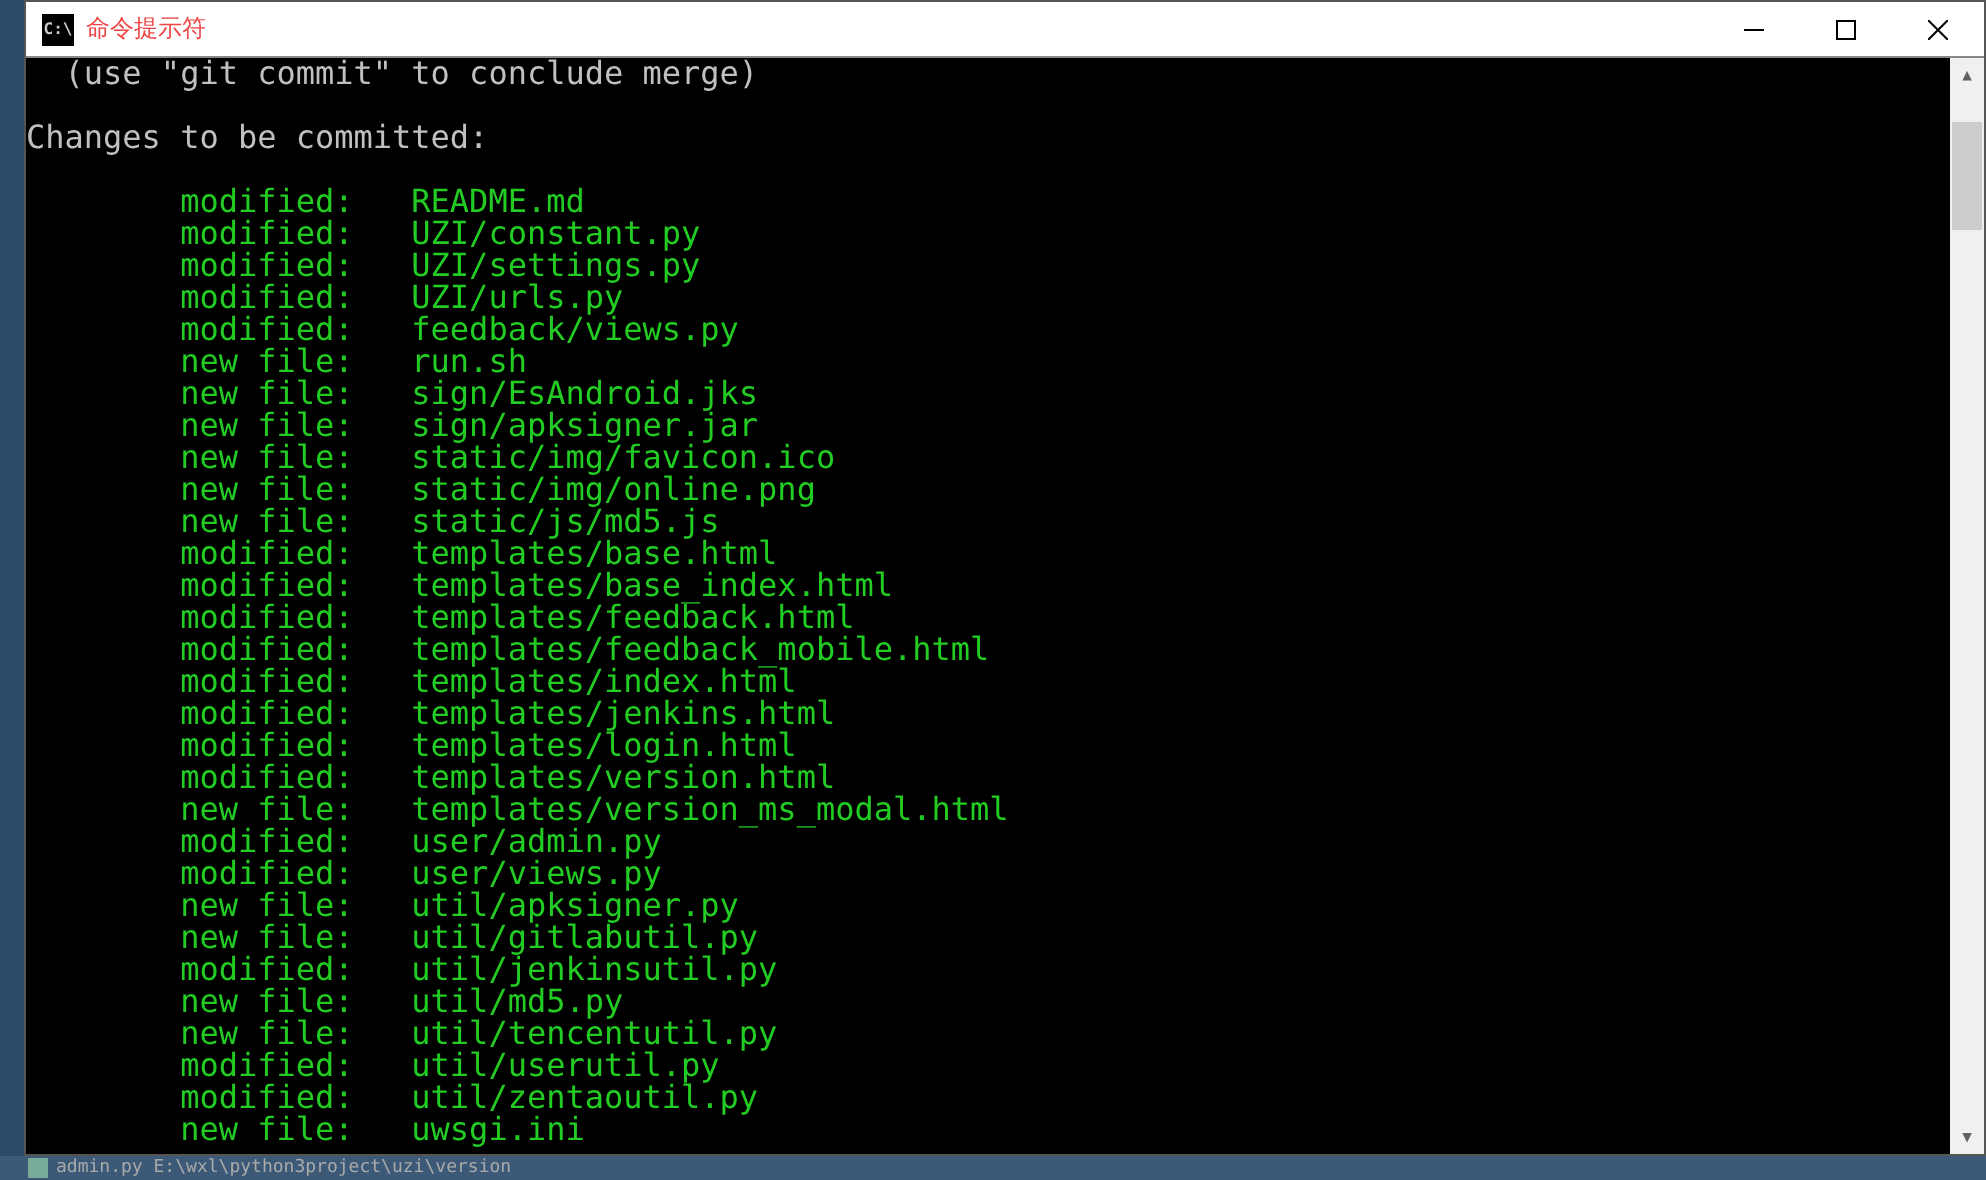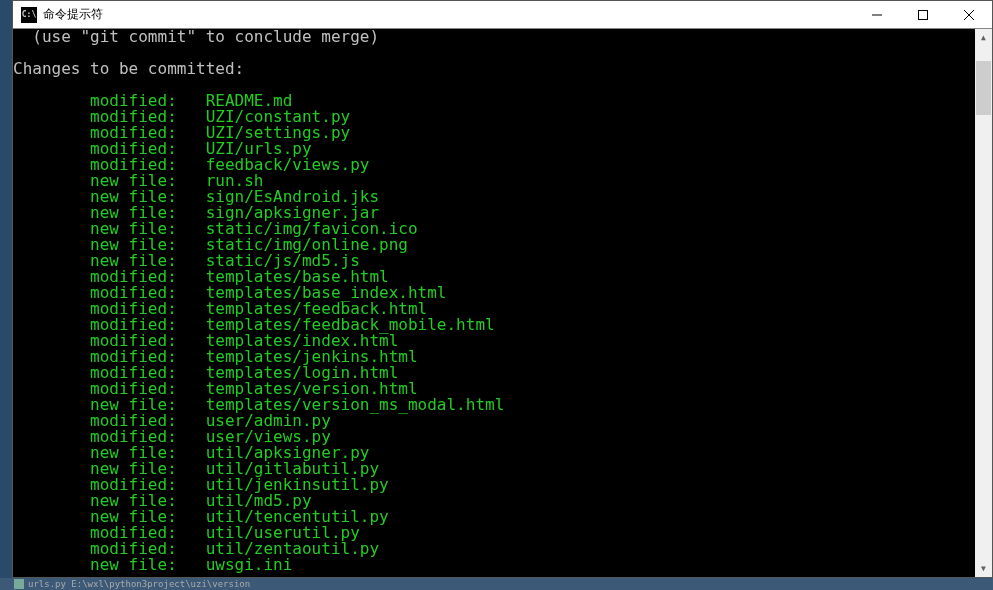--- a/index.html
+++ b/index.html
@@ -47,21 +47,21 @@
       align-items: center;
       justify-content: center;
       font-size: 8px;
       color: #ccc;
       font-family: monospace;
       font-weight: bold;
     }
     .titlebar-text {
       flex: 1;
       font-size: 12px;
-      color: #000000;
+      color: #ef4444;
       font-family: "SimSun", sans-serif;
     }
     .titlebar-controls {
       display: flex;
       height: 100%;
     }
     .titlebar-btn {
       width: 46px;
       height: 100%;
       display: flex;
@@ -177,14 +177,14 @@
       <div class="sb-track">
         <div class="sb-thumb"></div>
       </div>
       <div class="sb-arrow sb-bottom">▼</div>
     </div>
   </div>
 </div>
 
 <div class="taskbar">
   <div class="taskbar-icon"></div>
-  <span>urls.py  E:\wxl\python3project\uzi\version</span>
+  <span>admin.py  E:\wxl\python3project\uzi\version</span>
 </div>
 
 </body></html>

